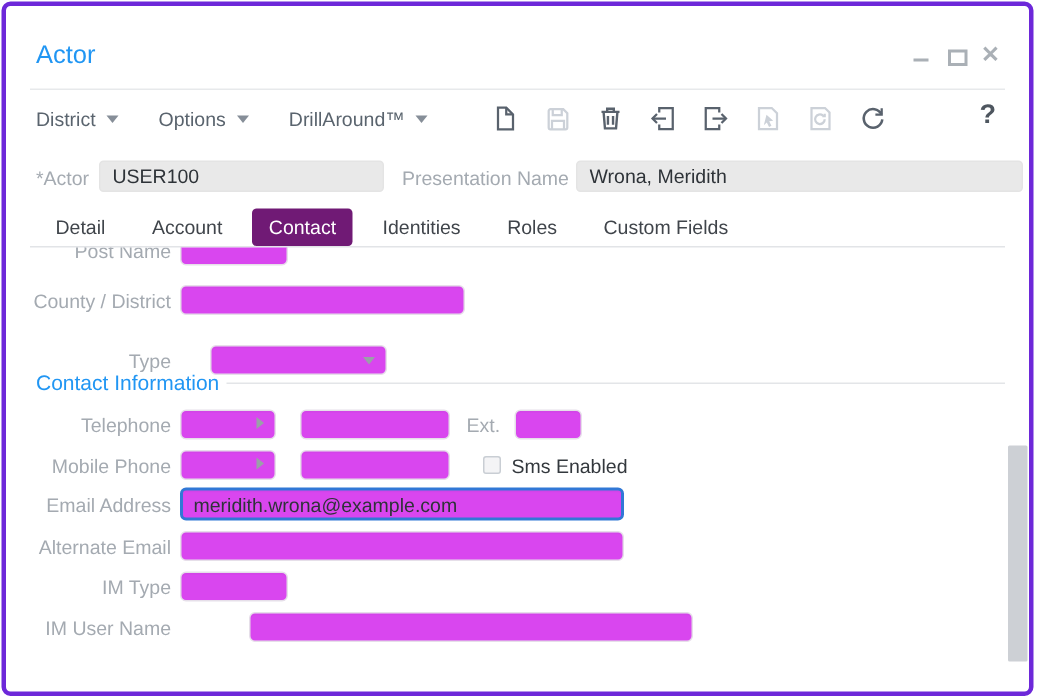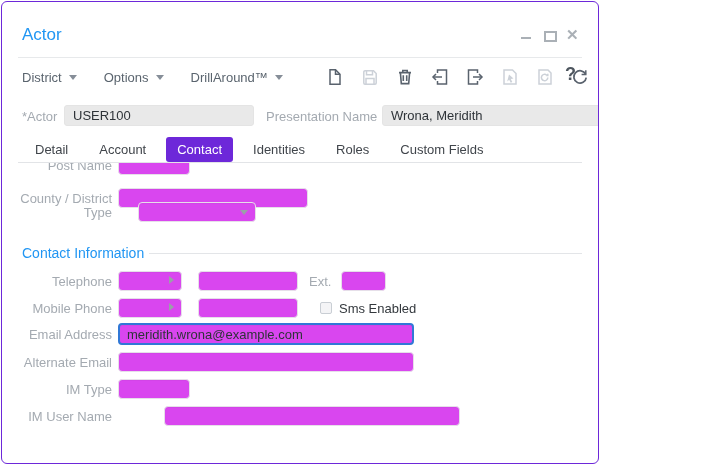--- a/index.html
+++ b/index.html
@@ -1,19 +1,19 @@
 <!DOCTYPE html>
 <html><head>
 <meta charset="utf-8">
 <style>
   * { margin:0; padding:0; box-sizing:border-box; }
   html,body { background:#fff; font-family:"Liberation Sans", sans-serif; }
   .window {
-    position:relative; width:598px; height:463px; margin:1px;
-    background:#fff; border:1px solid #6d28d9; border-radius:6px;
+    position:relative; width:688px; height:463px; margin:1px;
+    background:#fff; border:3px solid #6d28d9; border-radius:6px;
     overflow:hidden;
   }
   
   .titlebar { position:absolute; top:0; left:0; right:0; height:55px; }
   .win-title { position:absolute; left:20px; top:23px; font-size:17px; color:#2196f3; }
   .win-controls { position:absolute; right:20px; top:26px; display:flex; gap:11px; align-items:center; height:14px; }
   .wc { width:12px; height:12px; position:relative; cursor:pointer; }
   .wc-min::after { content:""; position:absolute; left:1px; right:1px; bottom:2px; border-bottom:2px solid #aab0b6; }
   .wc-max::after { content:""; position:absolute; left:1px; top:2px; width:9px; height:7px; border:2px solid #aab0b6; }
   .wc-close { font-size:15px; line-height:12px; color:#aab0b6; font-weight:bold; text-align:center; }
@@ -32,21 +32,21 @@
   .hdr-actor-label { position:absolute; left:20px; top:4px; }
   .ro-input { position:absolute; height:21px; background:#e9e9e9; border:1px solid #e4e4e4; border-radius:3px;
               font-size:13px; color:#2e3338; padding:0 8px; font-family:"Liberation Sans", sans-serif; }
   .hdr-actor-input { left:62px; top:0; width:190px; }
   .hdr-pres-label { position:absolute; left:264px; top:4px; }
   .hdr-pres-input { left:380px; top:0; width:298px; }
   
   .tabbar { position:absolute; top:133px; left:16px; right:16px; height:28px; display:flex; align-items:center; gap:9px; padding-left:6px; }
   .tabbar::after { content:""; position:absolute; left:0; right:0; bottom:0; border-bottom:1px solid #e2e4e7; }
   .tab { font-size:13px; color:#40454b; padding:5px 11px; border-radius:3px; cursor:pointer; white-space:nowrap; }
-  .tab.active { background:#6d28d9; color:#fff; }
+  .tab.active { background:#701a75; color:#fff; }
   
   .form-area { position:absolute; top:161px; left:0; right:0; bottom:16px; overflow:hidden; }
   .frow { position:absolute; left:0; height:22px; display:flex; align-items:center; }
   .frow .flabel { width:110px; text-align:right; padding-right:0; flex:0 0 110px; }
   .tinput { height:20px; border:1px solid #e6dfe9; border-radius:4px; background:#d946ef;
             font-size:13px; color:#2e3338; padding:0 7px; font-family:"Liberation Sans", sans-serif;
             box-shadow:inset 0 1px 1px rgba(0,0,0,0.03); }
   .ml { margin-left:6px; }
   .ddown { position:relative; }
   .ddown .arr-d { position:absolute; right:8px; top:8px; width:0; height:0;
@@ -170,21 +170,21 @@
     <div class="frow" style="top:-9px;">
       <span class="flabel">Post Name</span>
       <input class="tinput ml" style="width: 72px;">
     </div>
 
     <div class="frow" style="top:24px;">
       <span class="flabel">County / District</span>
       <input class="tinput ml" style="width: 190px;">
     </div>
 
-    <div class="frow" style="top:38px;gap:20px;">
+    <div class="frow" style="top:64px;gap:20px;">
       <span class="flabel">Type</span>
       <div class="ddown ml">
         <input class="tinput" style="width: 118px;" readonly="">
         <span class="arr-d"></span>
       </div>
     </div>
 
     <div class="section-row" style="top:82px;">
       <span class="section-title">Contact Information</span>
       <span class="section-line"></span>

